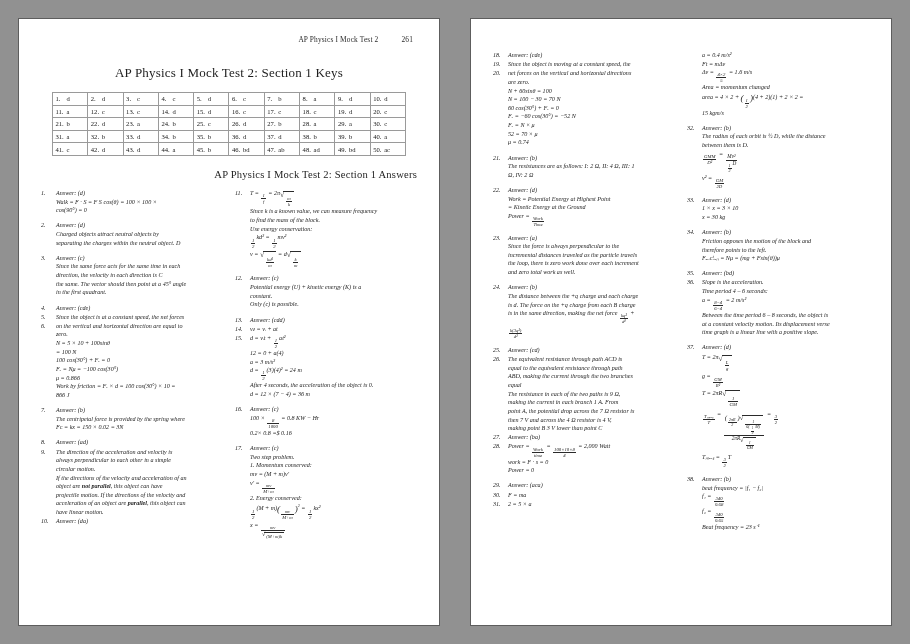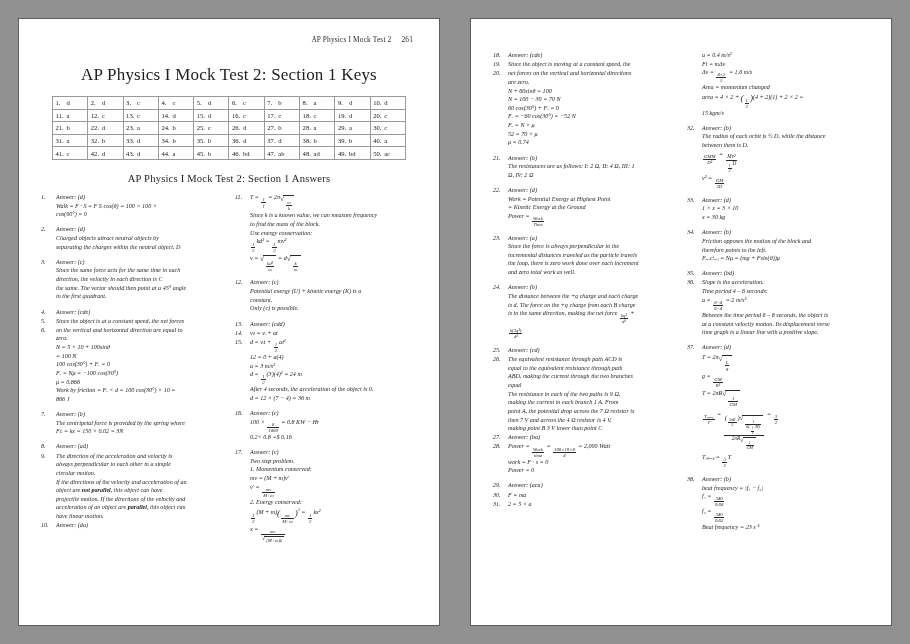--- a/index.html
+++ b/index.html
@@ -41,35 +41,35 @@
   .runhead {
     height: 14px;
     font-size: 7.4px;
     color: #2b2b2b;
     letter-spacing: 0.15px;
     white-space: nowrap;
   }
   .runhead.right-align { text-align: right; padding-right: 4px; }
   .runhead .rh-title { display: inline-block; }
   .runhead .rh-page  { display: inline-block; }
-  .runhead.right-align .rh-page { margin-left: 10px; }
+  .runhead.right-align .rh-page { margin-left: 23px; }
   .runhead.left-align .rh-page  { margin-right: 24px; margin-left: 12px; }
 
   
   .sec-title {
     text-align: center;
-    font-size: 17px;
+    font-size: 13px;
     color: #1e1e1e;
     letter-spacing: 0.2px;
     margin-top: 16px;
     margin-bottom: 11px;
     white-space: nowrap;
   }
   .sec-title-2 {
-    text-align: center;
+    text-align: right;
     font-size: 10.6px;
     color: #1e1e1e;
     letter-spacing: 0.2px;
     margin-top: 13px;
     margin-bottom: 9px;
     white-space: nowrap;
   }
 
   
   table.keytable {

